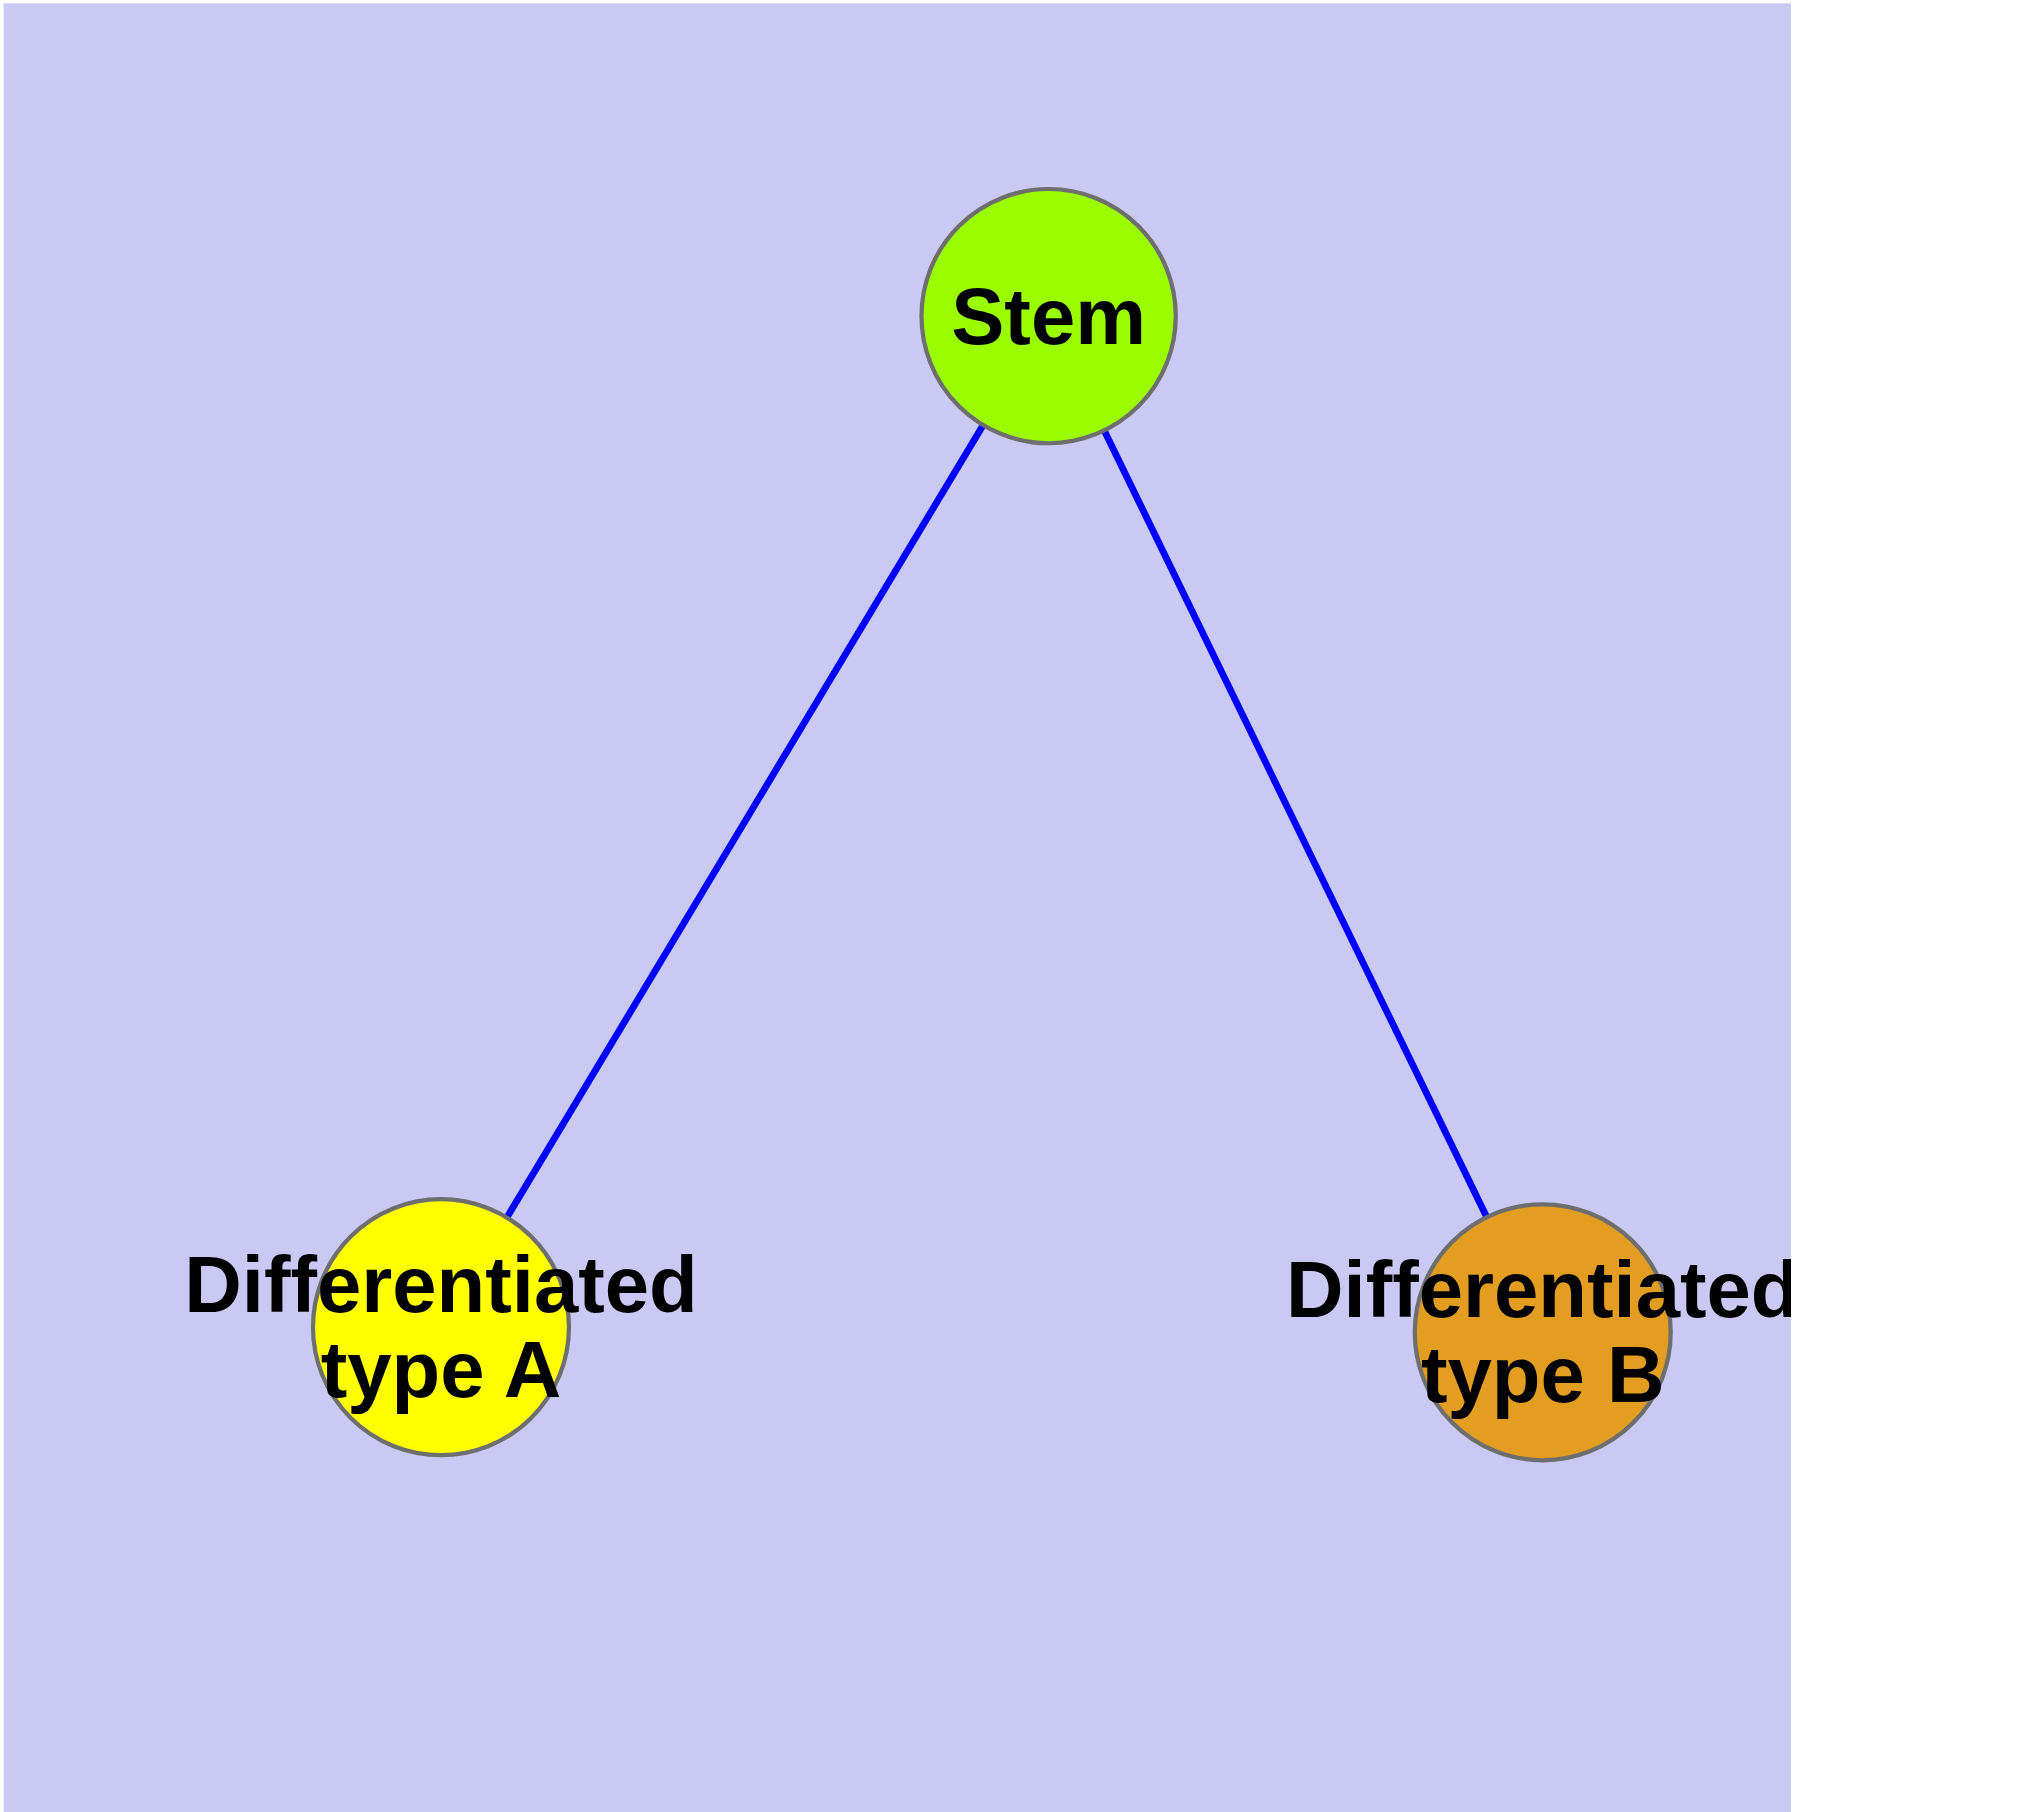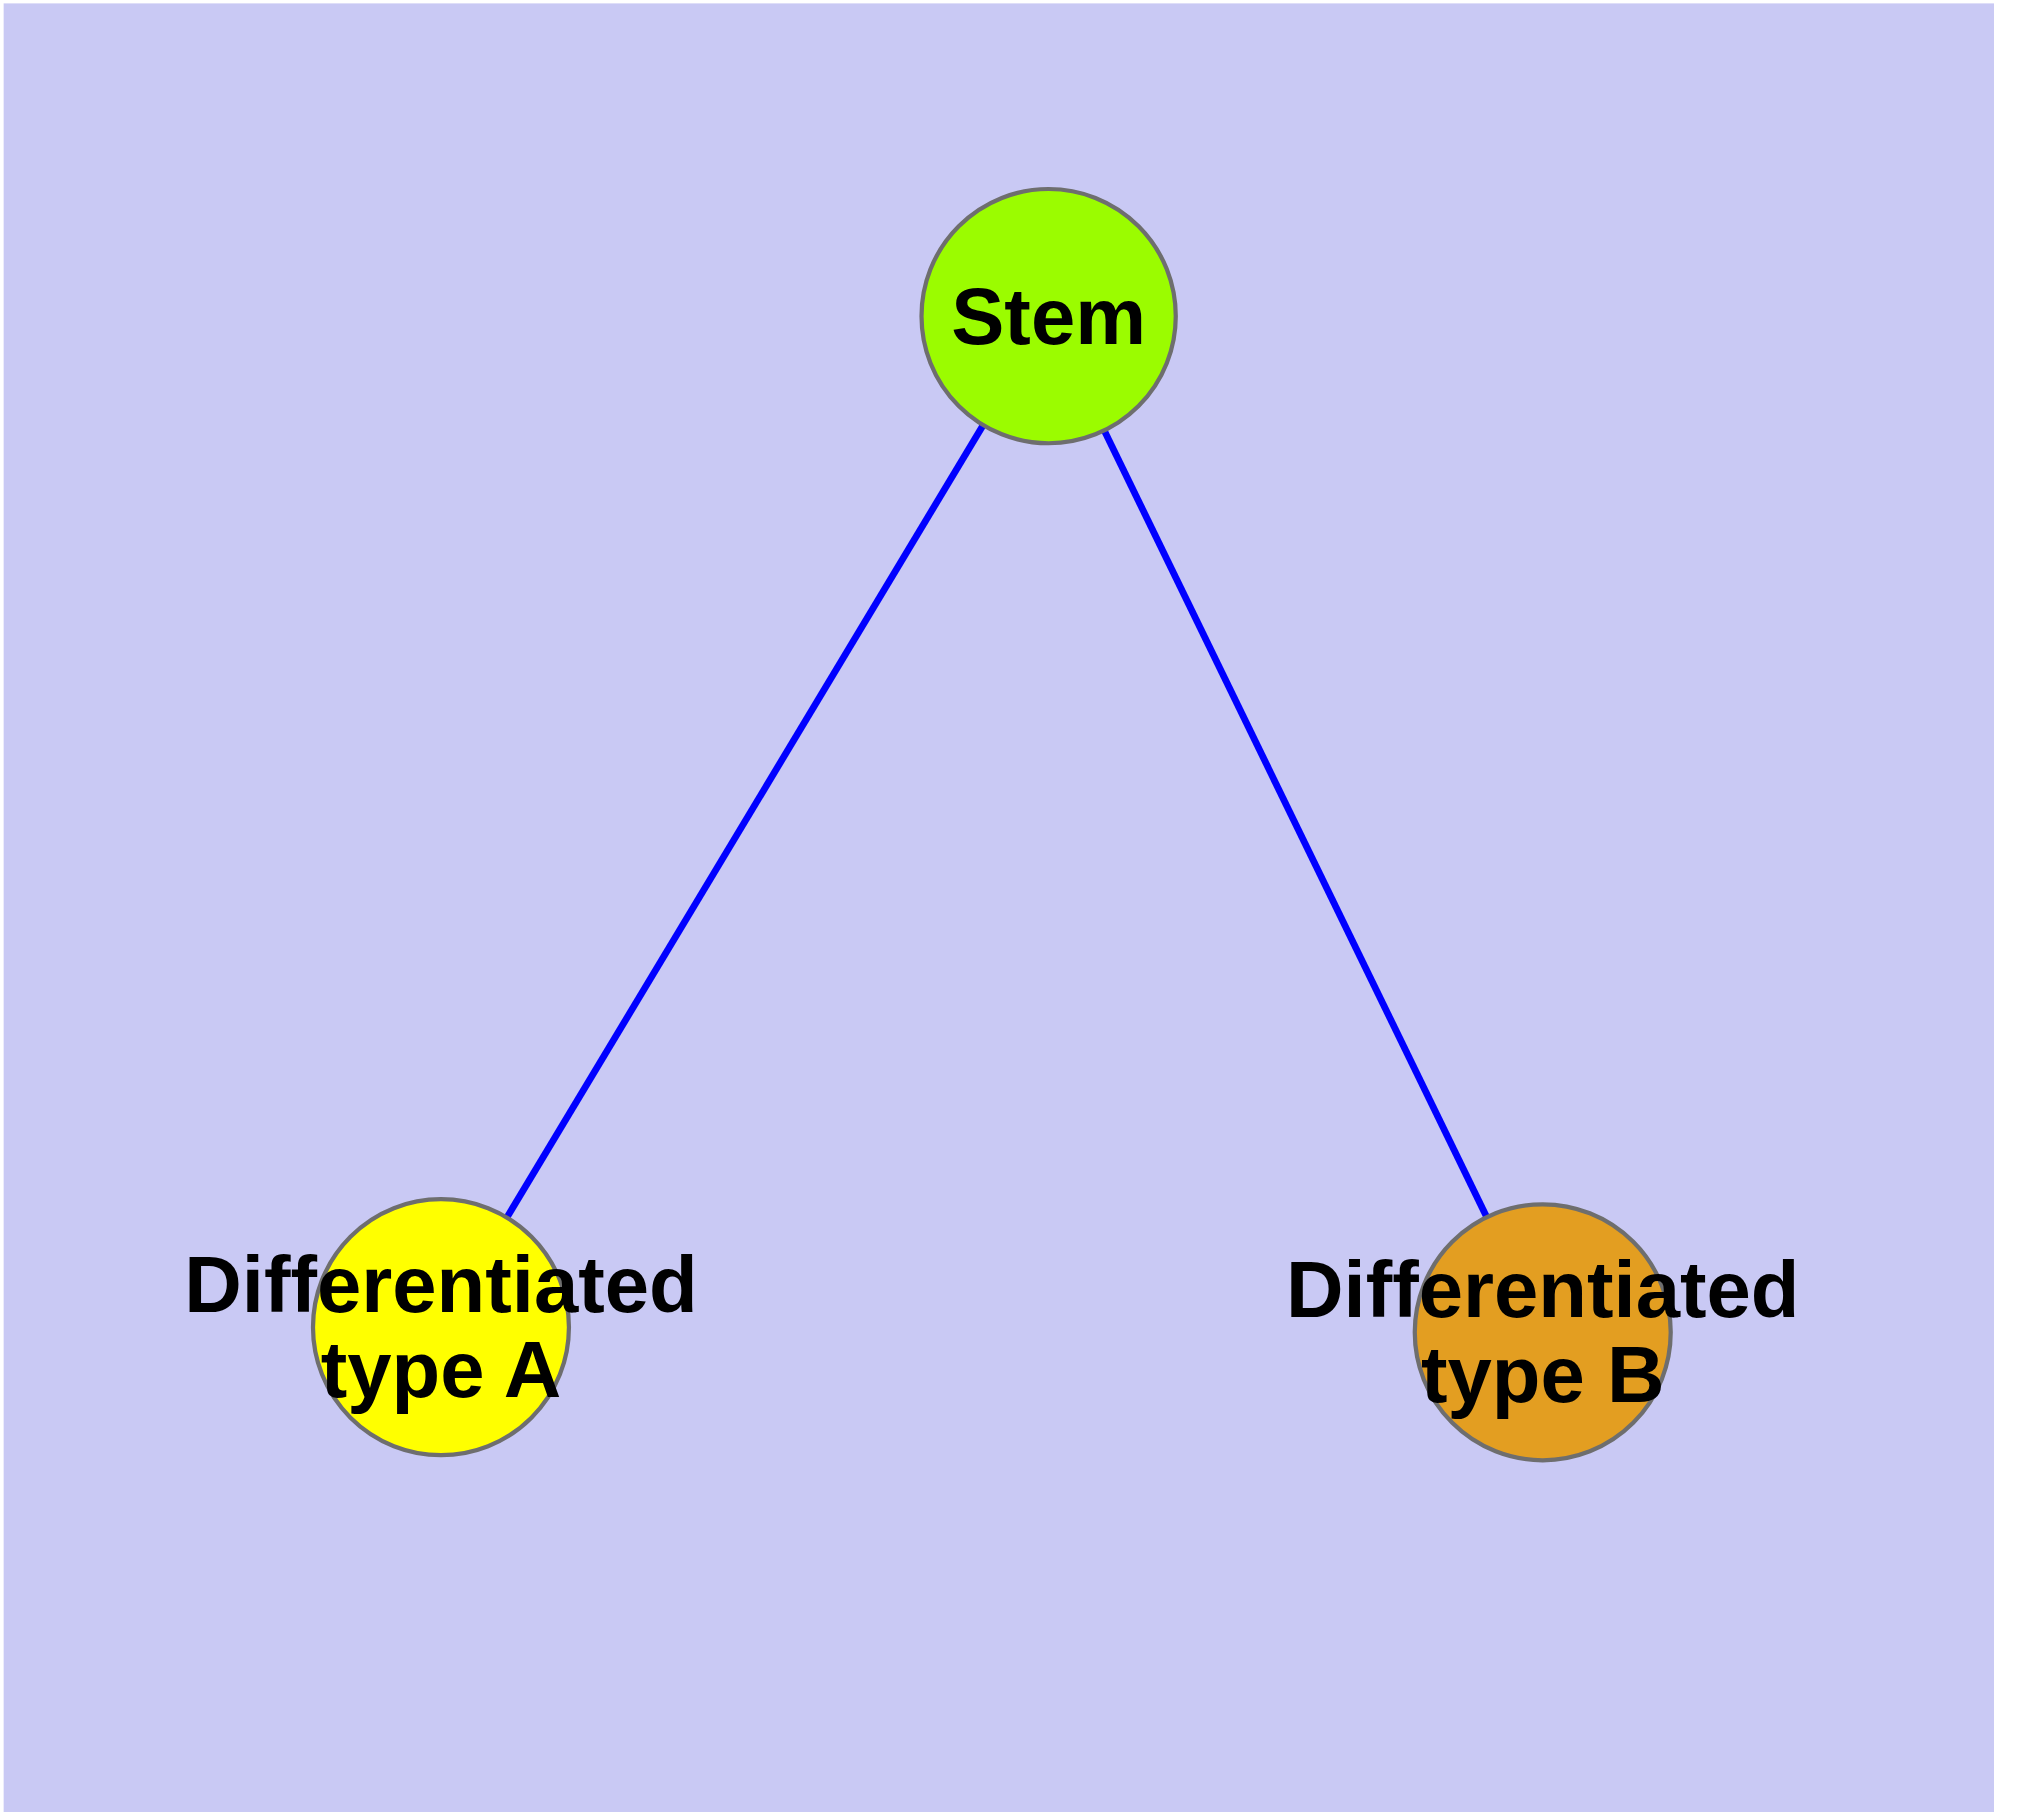--- a/index.html
+++ b/index.html
@@ -2,21 +2,21 @@
 <html style="font-size:13.6px"><head>
 <meta charset="utf-8">
 <style>
   html, body {
     margin: 0;
     padding: 0;
     background: #ffffff;
   }
   .stage {
     position: relative;
-    width: 1994px;
+    width: 1791px;
     height: 1812px;
     overflow: hidden;
     background: #ffffff;
   }
   .stage svg {
     position: absolute;
     left: 0;
     top: 0;
     display: block;
   }

